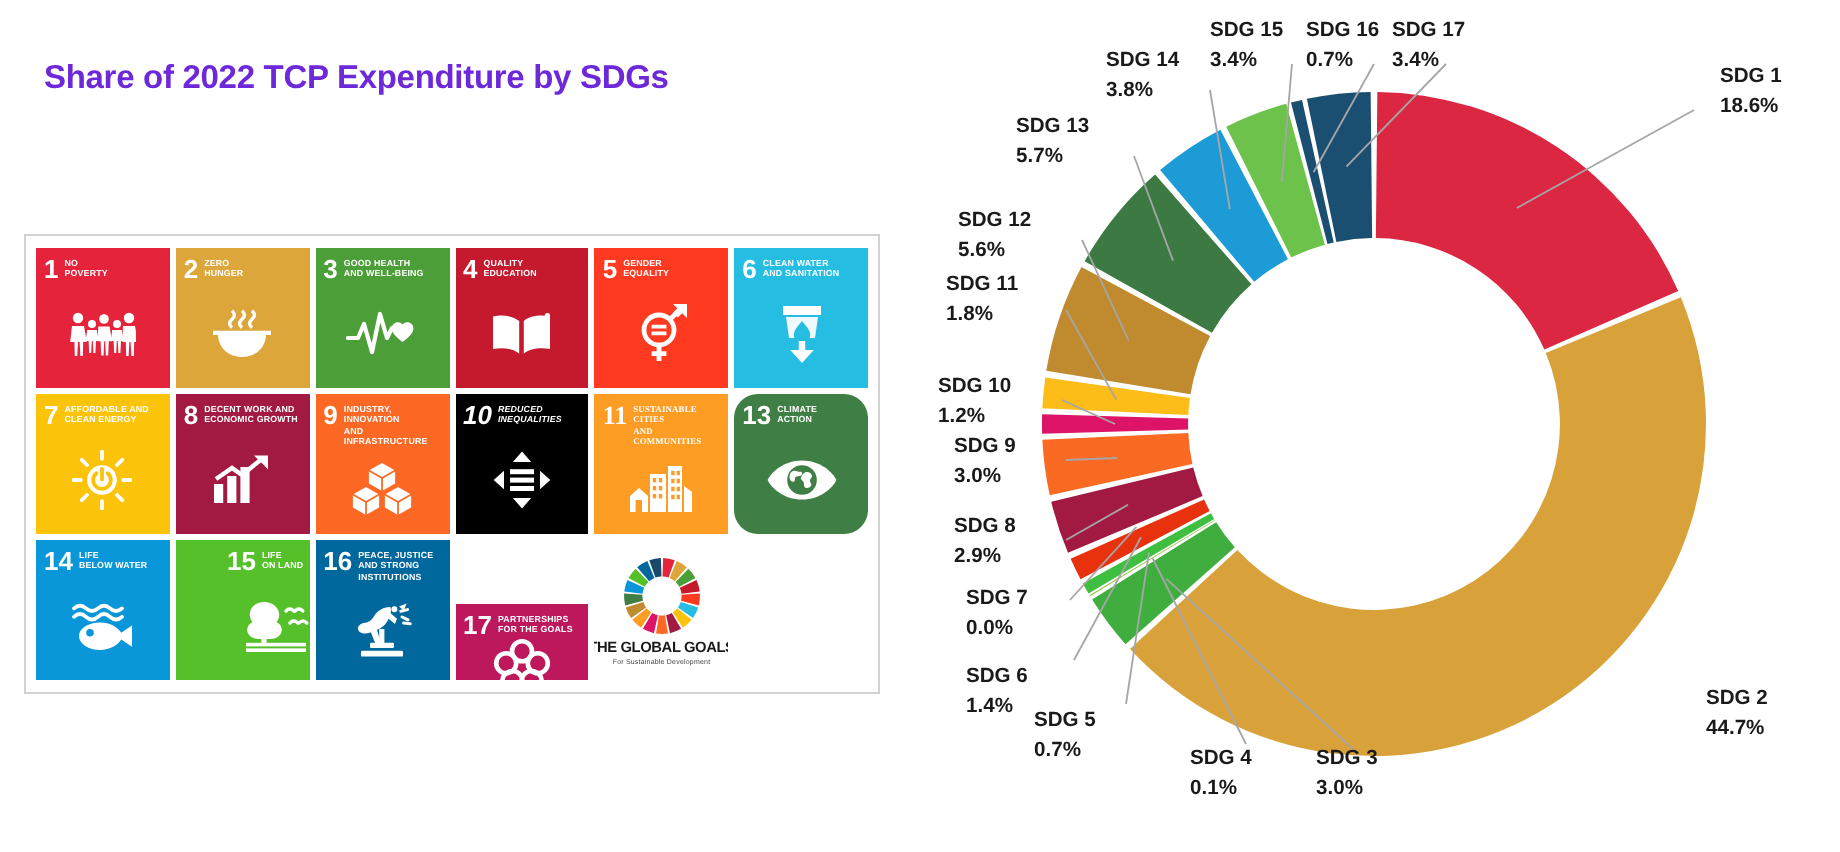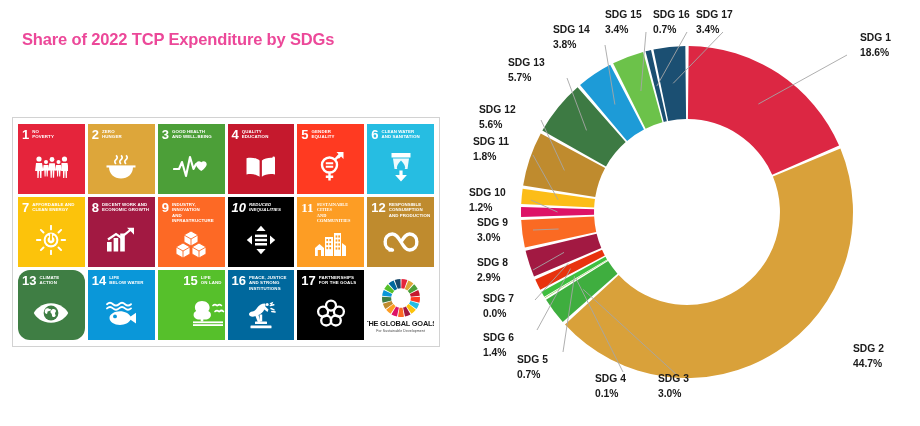--- a/index.html
+++ b/index.html
@@ -10,21 +10,21 @@
     overflow: hidden;
   }
   #root { position: relative; width: 920px; height: 426px; }
 
   
   #page-title {
     position: absolute;
     left: 22px; top: 30px;
     font-size: 16.5px;
     font-weight: bold;
-    color: #ec4899;
+    color: #6d28d9;
     letter-spacing: -0.15px;
     white-space: nowrap;
   }
 
   
   #sdg-poster {
     position: absolute;
     left: 12px; top: 117px;
     width: 428px; height: 230px;
     background: #ffffff;
@@ -349,38 +349,20 @@
                 <rect x="24.3" y="8.4" width="1.7" height="2.2"></rect>
                 <rect x="21.6" y="12.4" width="1.7" height="2.2"></rect>
                 <rect x="24.3" y="12.4" width="1.7" height="2.2"></rect>
                 <rect x="21.6" y="16.4" width="1.7" height="2.2"></rect>
                 <rect x="24.3" y="16.4" width="1.7" height="2.2"></rect>
                 <rect x="3.8" y="19" width="3.2" height="6"></rect>
               </g>
             </svg>
           </div>
         </div>
-        <div class="sdg-tile" style="background: rgb(191, 139, 46);">
-          <div class="sdg-head">
-            <span class="sdg-num">12</span>
-            <span class="sdg-txt">
-              <div>RESPONSIBLE</div>
-              <div>CONSUMPTION</div>
-              <div>AND PRODUCTION</div>
-            </span>
-          </div>
-          <div class="sdg-ico">
-            <svg width="36" height="22" viewBox="0 0 36 22">
-              <g fill="none" stroke="#fff" stroke-width="3.4" stroke-linecap="round">
-                <path d="M18 11c3-5 5-8 8.6-8A7.2 7.2 0 0 1 33.8 11a7.2 7.2 0 0 1-7.2 8c-3.6 0-5.6-3-8.6-8-3-5-5-8-8.6-8A7.2 7.2 0 0 0 2.2 11a7.2 7.2 0 0 0 7.2 8"></path>
-              </g>
-              <path d="M8.2 16.5l-2.8 4.3 6-.8z" fill="#fff"></path>
-            </svg>
-          </div>
-        </div>
         <div class="sdg-tile" style="background: rgb(63, 126, 68); border-radius: 12px;">
           <div class="sdg-head">
             <span class="sdg-num">13</span>
             <span class="sdg-txt">
               <div>CLIMATE</div>
               <div>ACTION</div>
             </span>
           </div>
           <div class="sdg-ico">
             <svg width="36" height="22" viewBox="0 0 36 22">
@@ -455,21 +437,21 @@
                 <g stroke="#fff" stroke-width="1.5" fill="none" stroke-linecap="round">
                   <path d="M26 7.5l3 1.4M26.8 10.5l3.3.4M25.4 4.6l3.4-.8"></path>
                 </g>
                 <rect x="5.5" y="24.4" width="21" height="2.9" rx="0.6"></rect>
                 <rect x="10" y="20.4" width="12" height="2.6" rx="0.6"></rect>
                 <rect x="14.6" y="13.5" width="2.6" height="7"></rect>
               </g>
             </svg>
           </div>
         </div>
-        <div class="sdg-tile" style="background: #000000;">
+        <div class="sdg-tile" style="background: #be185d; margin-top: 32px;">
           <div class="sdg-head">
             <span class="sdg-num">17</span>
             <span class="sdg-txt">
               <div>PARTNERSHIPS</div>
               <div>FOR THE GOALS</div>
             </span>
           </div>
           <div class="sdg-ico">
             <svg width="30" height="28" viewBox="0 0 30 28">
               <g fill="none" stroke="#fff" stroke-width="2.3">

